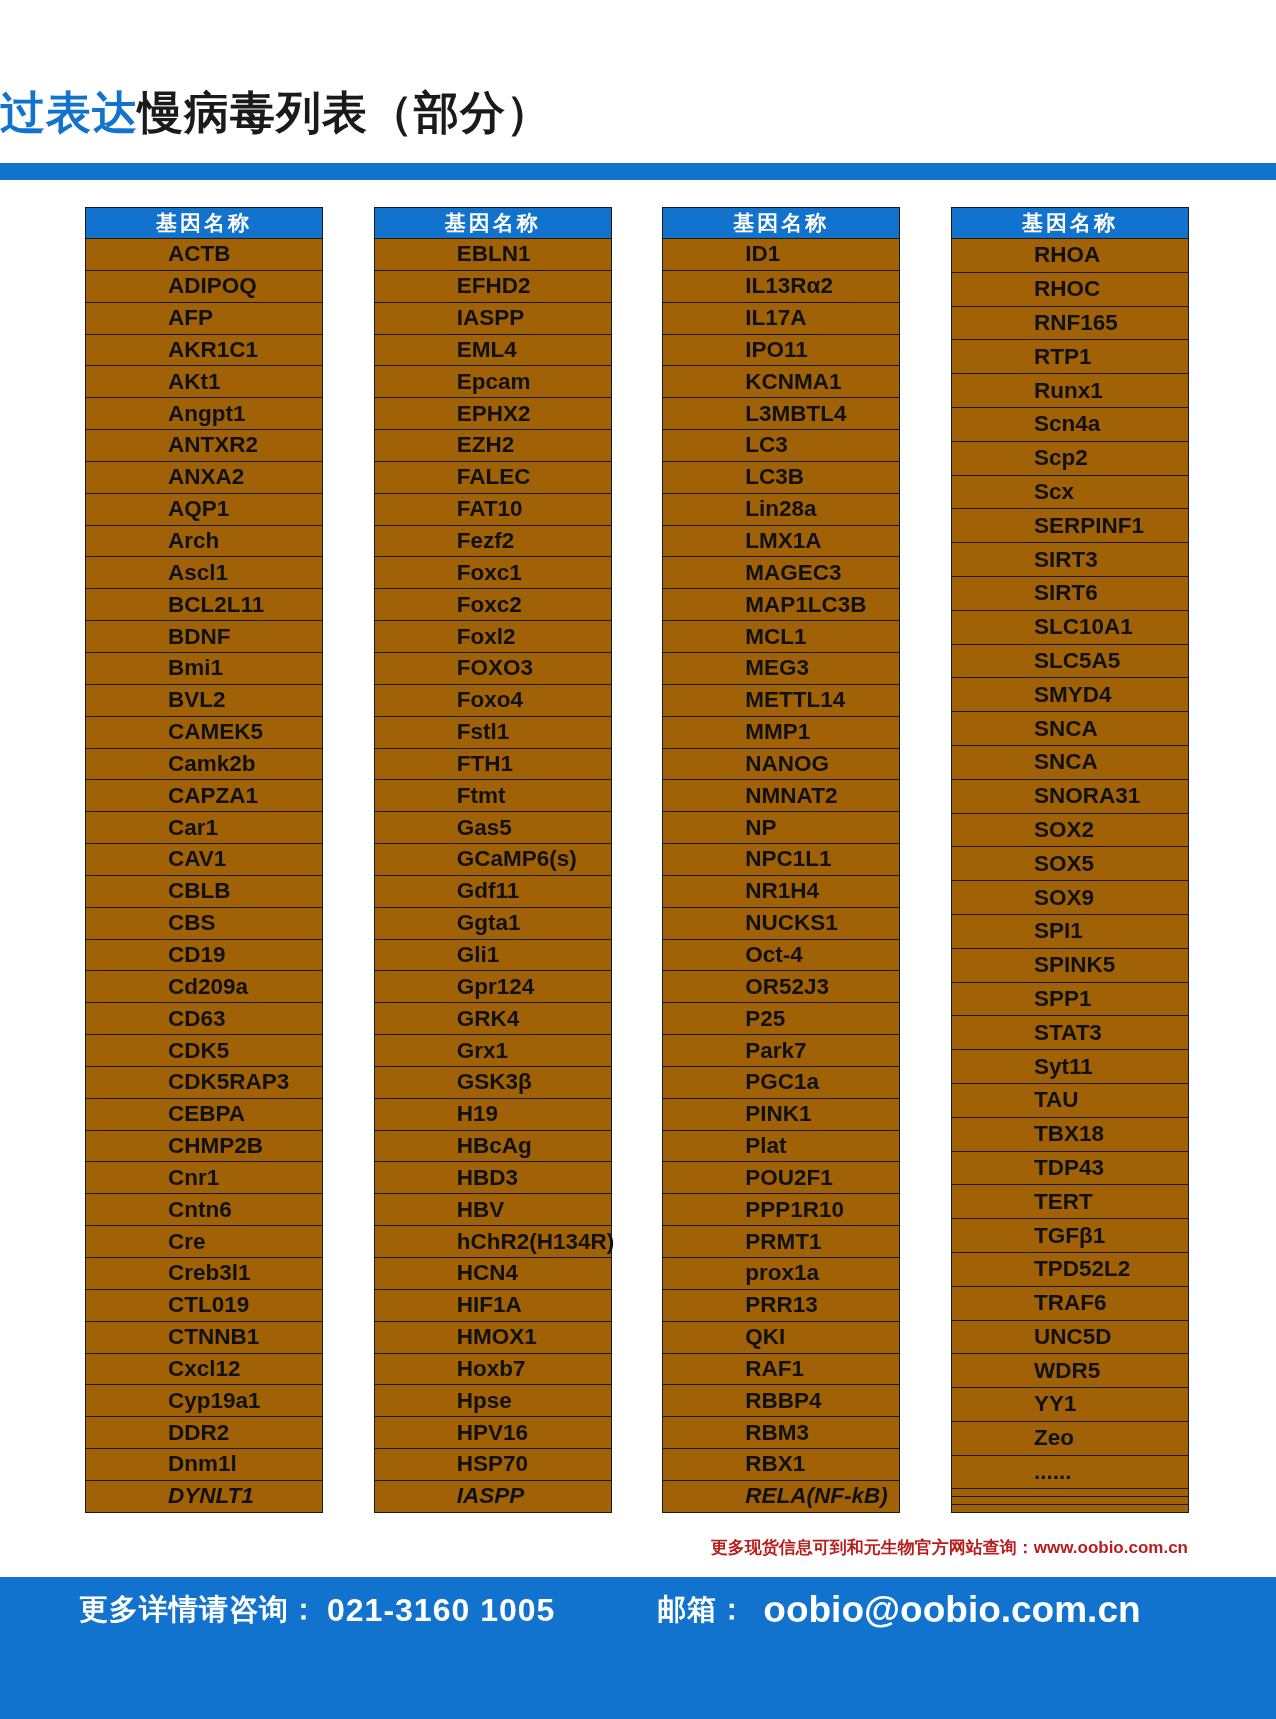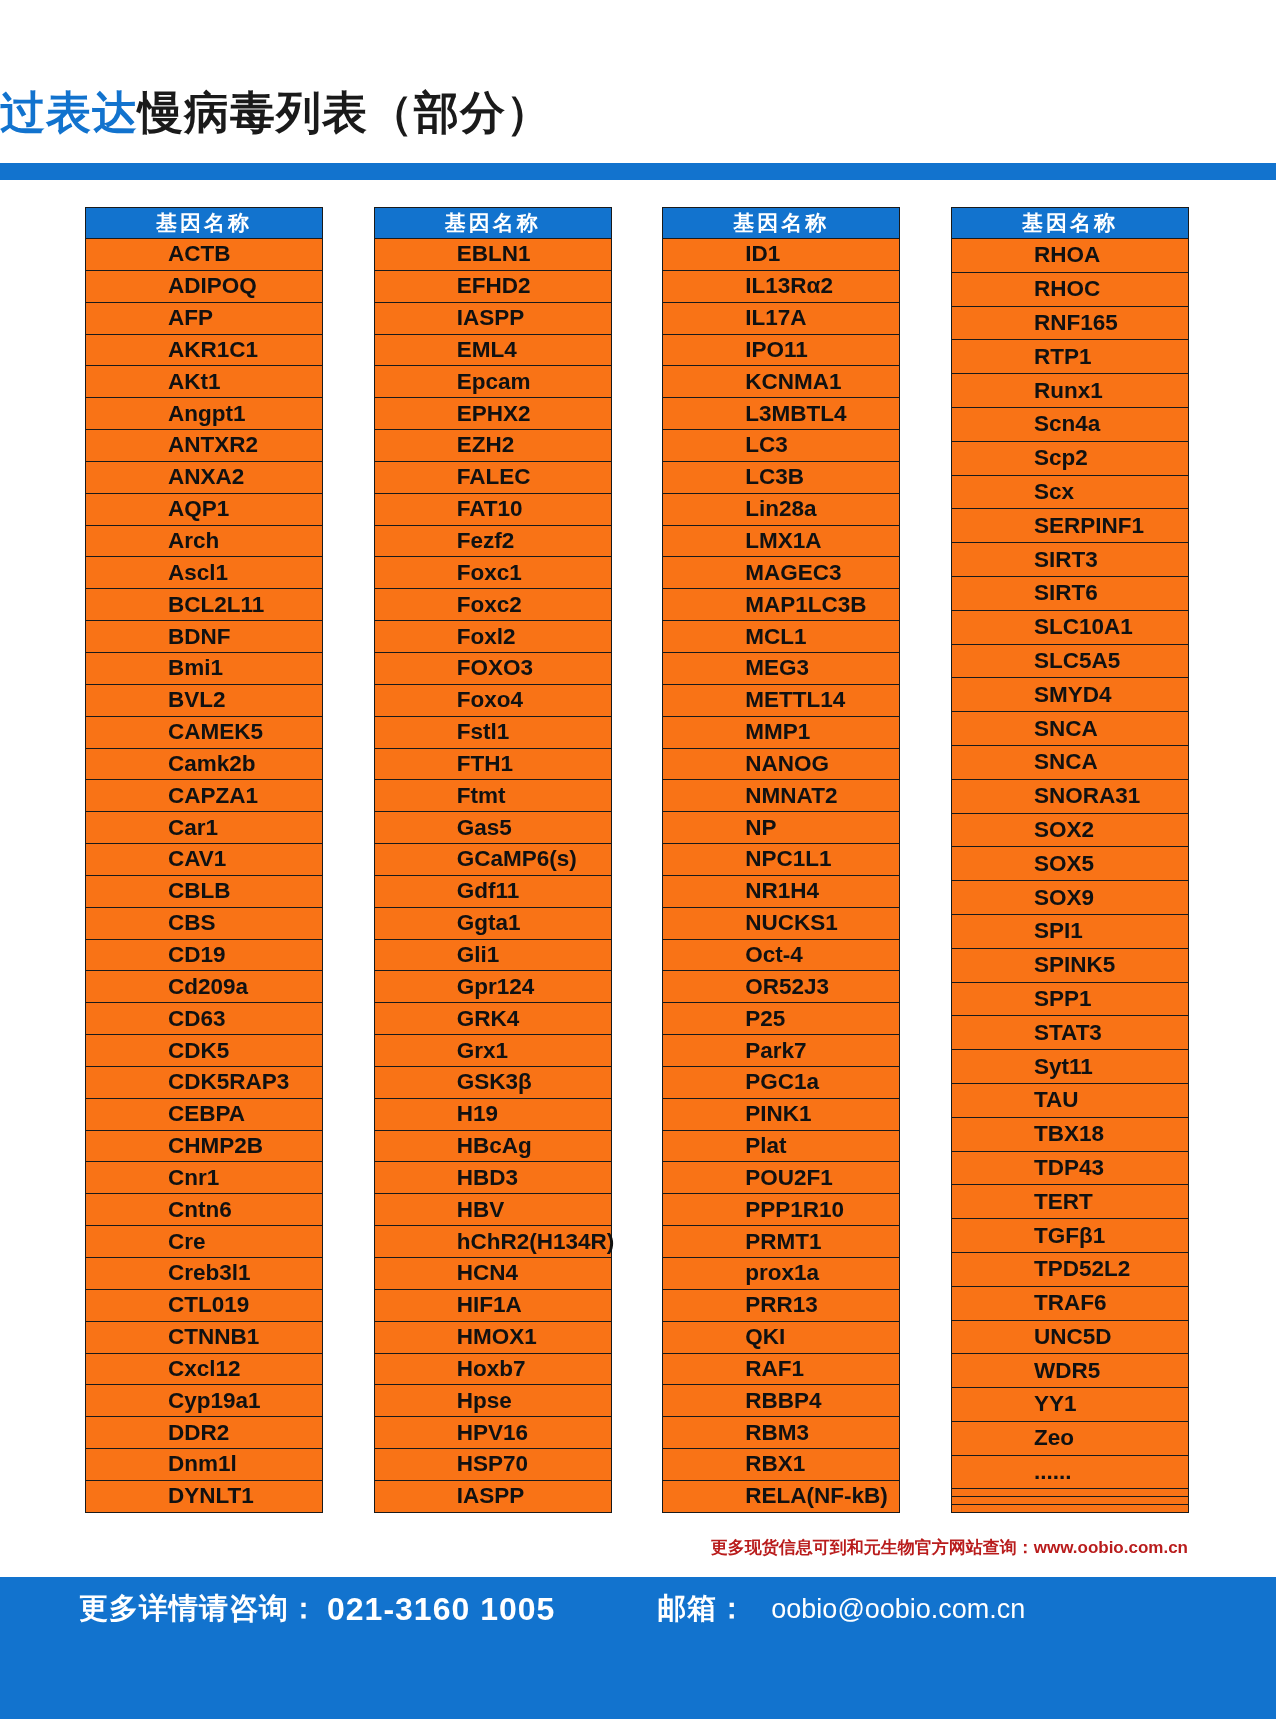--- a/index.html
+++ b/index.html
@@ -35,21 +35,21 @@
     width: 1104px;
     display: flex;
     justify-content: space-between;
   }
   .col {
     width: 238px;
     height: 1306px;
     display: flex;
     flex-direction: column;
     border: 1.6px solid #1a1a1a;
-    background: #f97316;
+    background: #a16207;
   }
   .col-header {
     flex: 0 0 31px;
     background: var(--accent);
     border-bottom: 1.6px solid #1a1a1a;
     color: #ffffff;
     font-size: 21px;
     font-weight: bold;
     letter-spacing: 3px;
     display: flex;
@@ -61,21 +61,21 @@
     border-bottom: 1.6px solid #1a1a1a;
     display: flex;
     align-items: center;
     padding-left: 82px;
     font-size: 22.5px;
     font-weight: bold;
     color: var(--ink);
     white-space: nowrap;
     overflow: visible;
   }
-  .cell:last-child { border-bottom: none; }
+  .cell:last-child { border-bottom: none; font-style: italic; }
   .note {
     position: absolute;
     top: 1536px;
     right: 88px;
     font-size: 17px;
     font-weight: bold;
     color: #b91c1c;
     white-space: nowrap;
   }
   .footer {
@@ -88,21 +88,21 @@
   .footer-line1 {
     position: absolute;
     left: 79px; top: 12px;
     display: flex;
     align-items: center;
     white-space: nowrap;
   }
   .contact-label { font-size: 29px; font-weight: bold; letter-spacing: 1px; }
   .phone { font-size: 32px; font-weight: bold; letter-spacing: 1px; margin-left: 8px; }
   .email-label { font-size: 29px; font-weight: bold; margin-left: 102px; letter-spacing: 1px; }
-  .email { font-size: 27px; font-weight: normal; margin-left: 24px; }
+  .email { font-size: 37px; font-weight: bold; margin-left: 16px; }
   .footer-line2 {
     position: absolute;
     left: 79px; top: 73px;
     font-size: 22px;
     font-weight: bold;
     letter-spacing: 3.5px;
     white-space: nowrap;
   }
 </style>
 </head>

